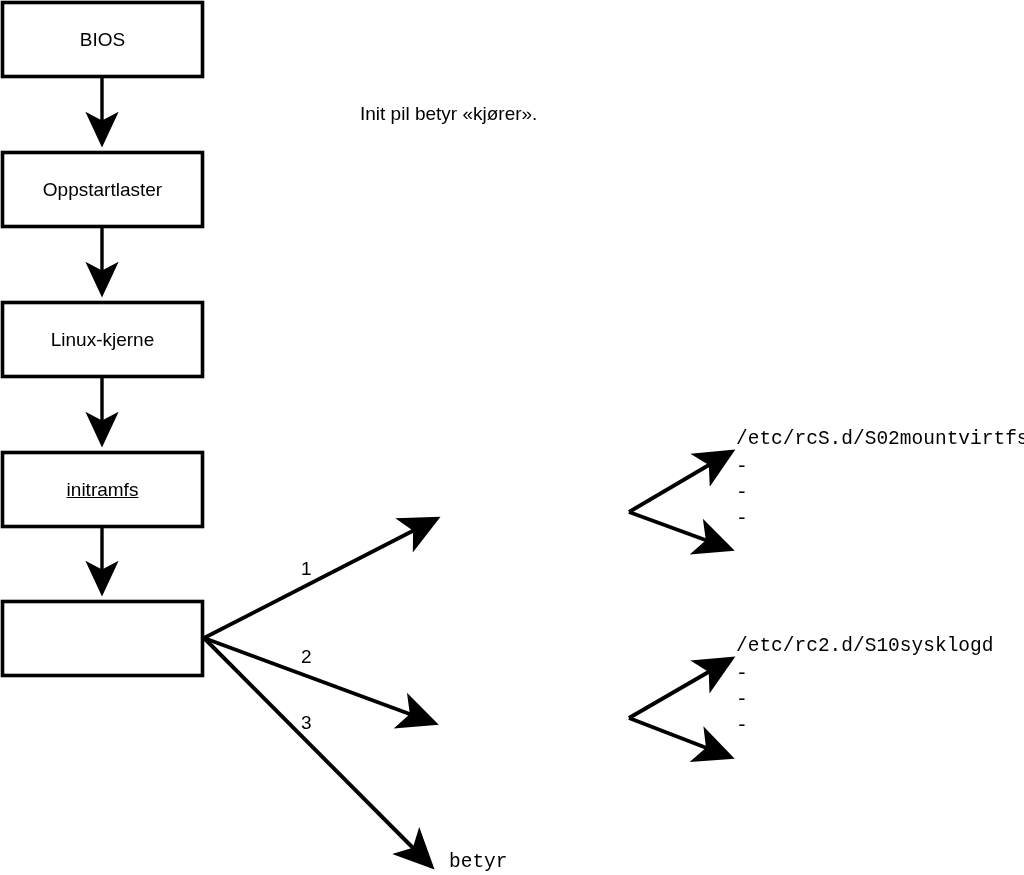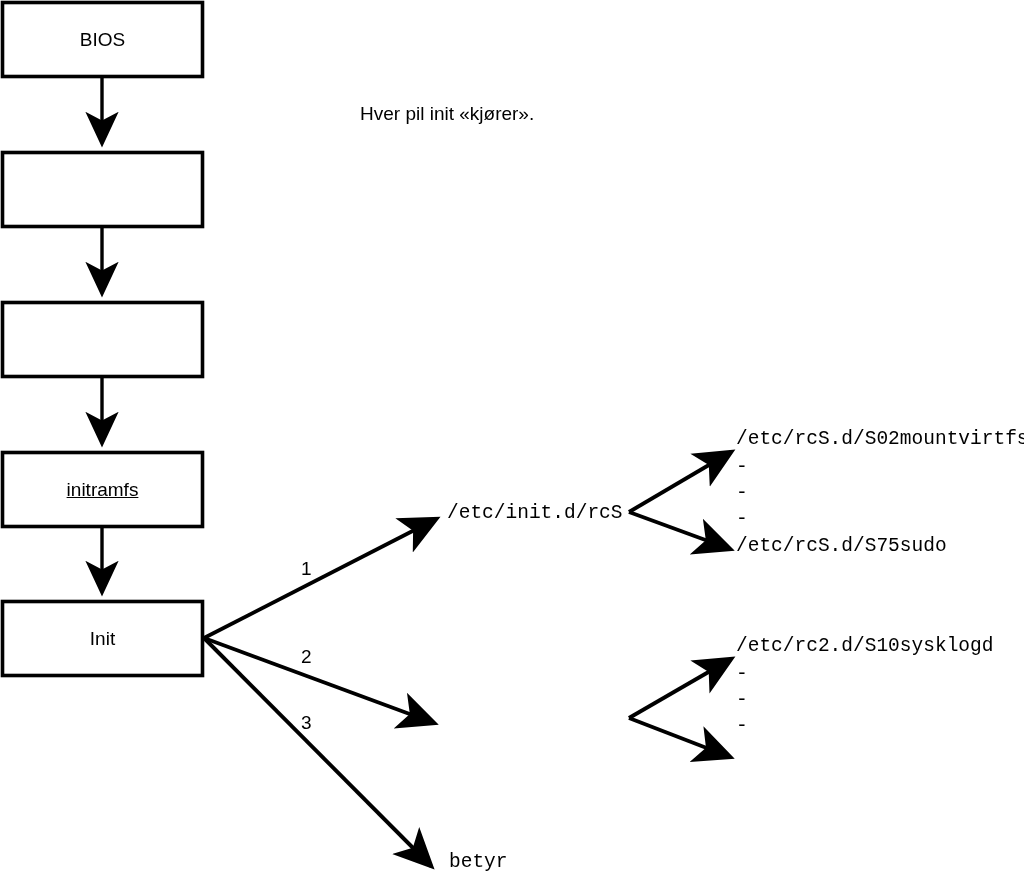--- a/index.html
+++ b/index.html
@@ -65,36 +65,35 @@
     <line x1="204" y1="638" x2="431" y2="866" stroke="#000000" stroke-width="3.9" marker-end="url(#ah)"></line>
 
     <line x1="629" y1="512" x2="731" y2="452" stroke="#000000" stroke-width="3.9" marker-end="url(#ah)"></line>
     <line x1="629" y1="512" x2="730" y2="549" stroke="#000000" stroke-width="3.9" marker-end="url(#ah)"></line>
 
     <line x1="629" y1="718" x2="731" y2="659" stroke="#000000" stroke-width="3.9" marker-end="url(#ah)"></line>
     <line x1="629" y1="718" x2="730" y2="757" stroke="#000000" stroke-width="3.9" marker-end="url(#ah)"></line>
   </svg>
 
   <div class="boxlabel" style="left:2px;top:2px;width:201px;height:75px;">BIOS</div>
+  <div class="boxlabel" style="left:2px;top:152px;width:201px;height:75px;">Oppstartlaster</div>
+  <div class="boxlabel" style="left:2px;top:302px;width:201px;height:75px;">Linux-kjerne</div>
   <div class="boxlabel" style="left:2px;top:452px;width:201px;height:75px;text-decoration:underline;">initramfs</div>
-  <div class="boxlabel" style="left:2px;top:601px;width:201px;height:75px;">Init</div>
 
-  <div class="note" style="left:360px;top:103px;">Hver pil init «kjører».</div>
+  <div class="note" style="left:360px;top:103px;">Init pil betyr «kjører».</div>
 
   <div class="branchnum" style="left:301px;top:558px;">1</div>
   <div class="branchnum" style="left:301px;top:646px;">2</div>
   <div class="branchnum" style="left:301px;top:712px;">3</div>
 
-  <div class="mono" style="left:447px;top:502px;">/etc/init.d/rcS</div>
   <div class="mono" style="left:449px;top:851px;">betyr</div>
 
   <div class="mono" style="left:736px;top:428px;">/etc/rcS.d/S02mountvirtfs</div>
   <div class="dash" style="left:736px;top:456px;">-</div>
   <div class="dash" style="left:736px;top:482px;">-</div>
   <div class="dash" style="left:736px;top:508px;">-</div>
-  <div class="mono" style="left:736px;top:535px;">/etc/rcS.d/S75sudo</div>
 
   <div class="mono" style="left:736px;top:635px;">/etc/rc2.d/S10sysklogd</div>
   <div class="dash" style="left:736px;top:663px;">-</div>
   <div class="dash" style="left:736px;top:689px;">-</div>
   <div class="dash" style="left:736px;top:715px;">-</div>
 
 </div>
 
 </body></html>

